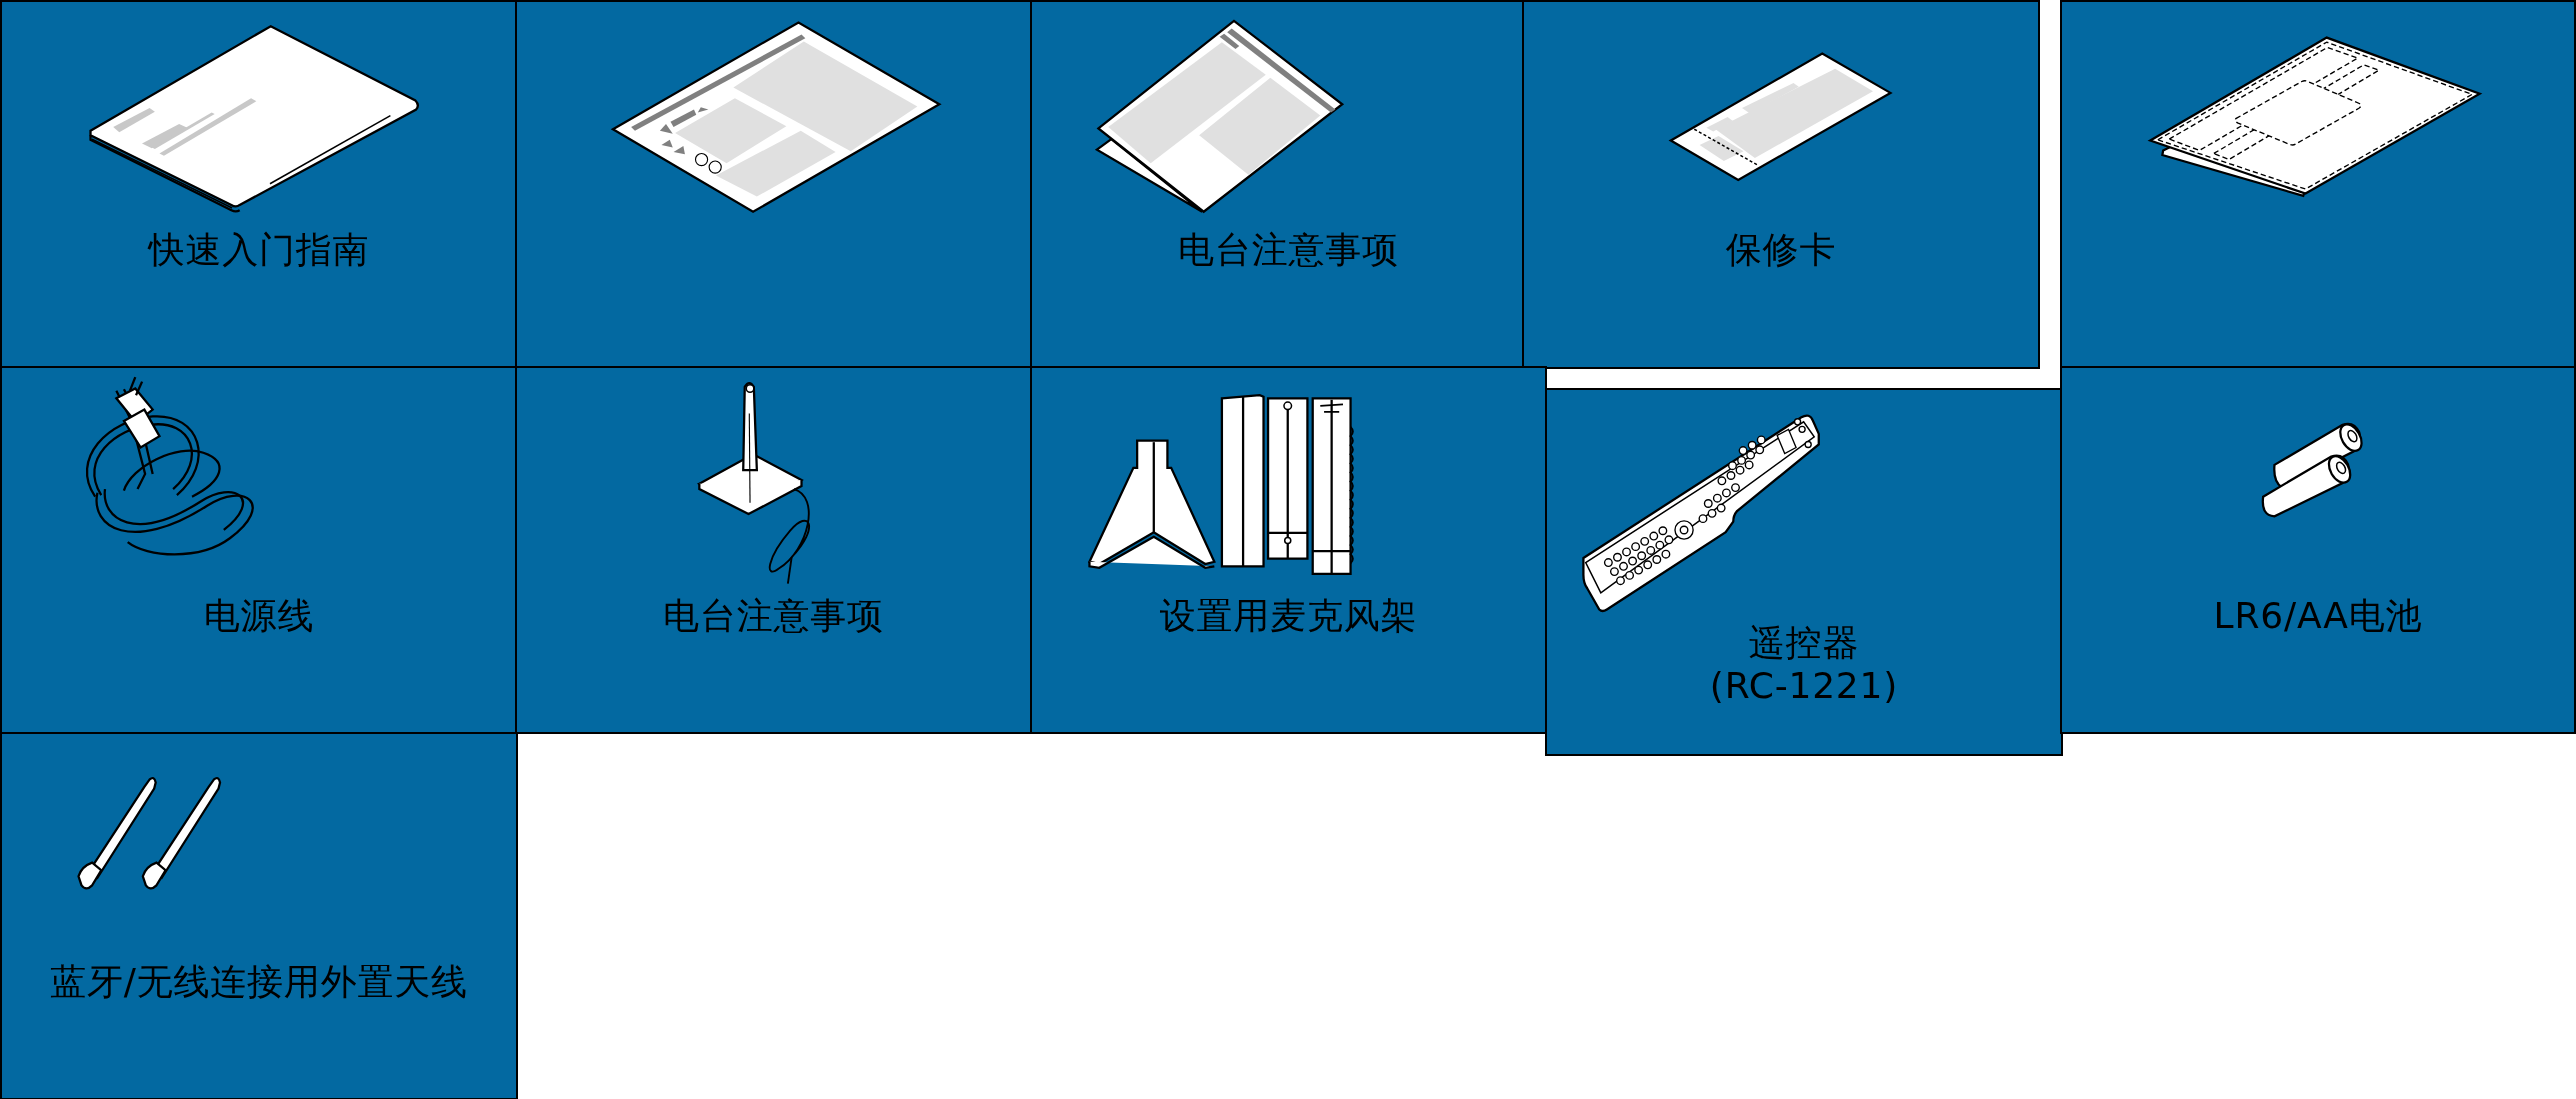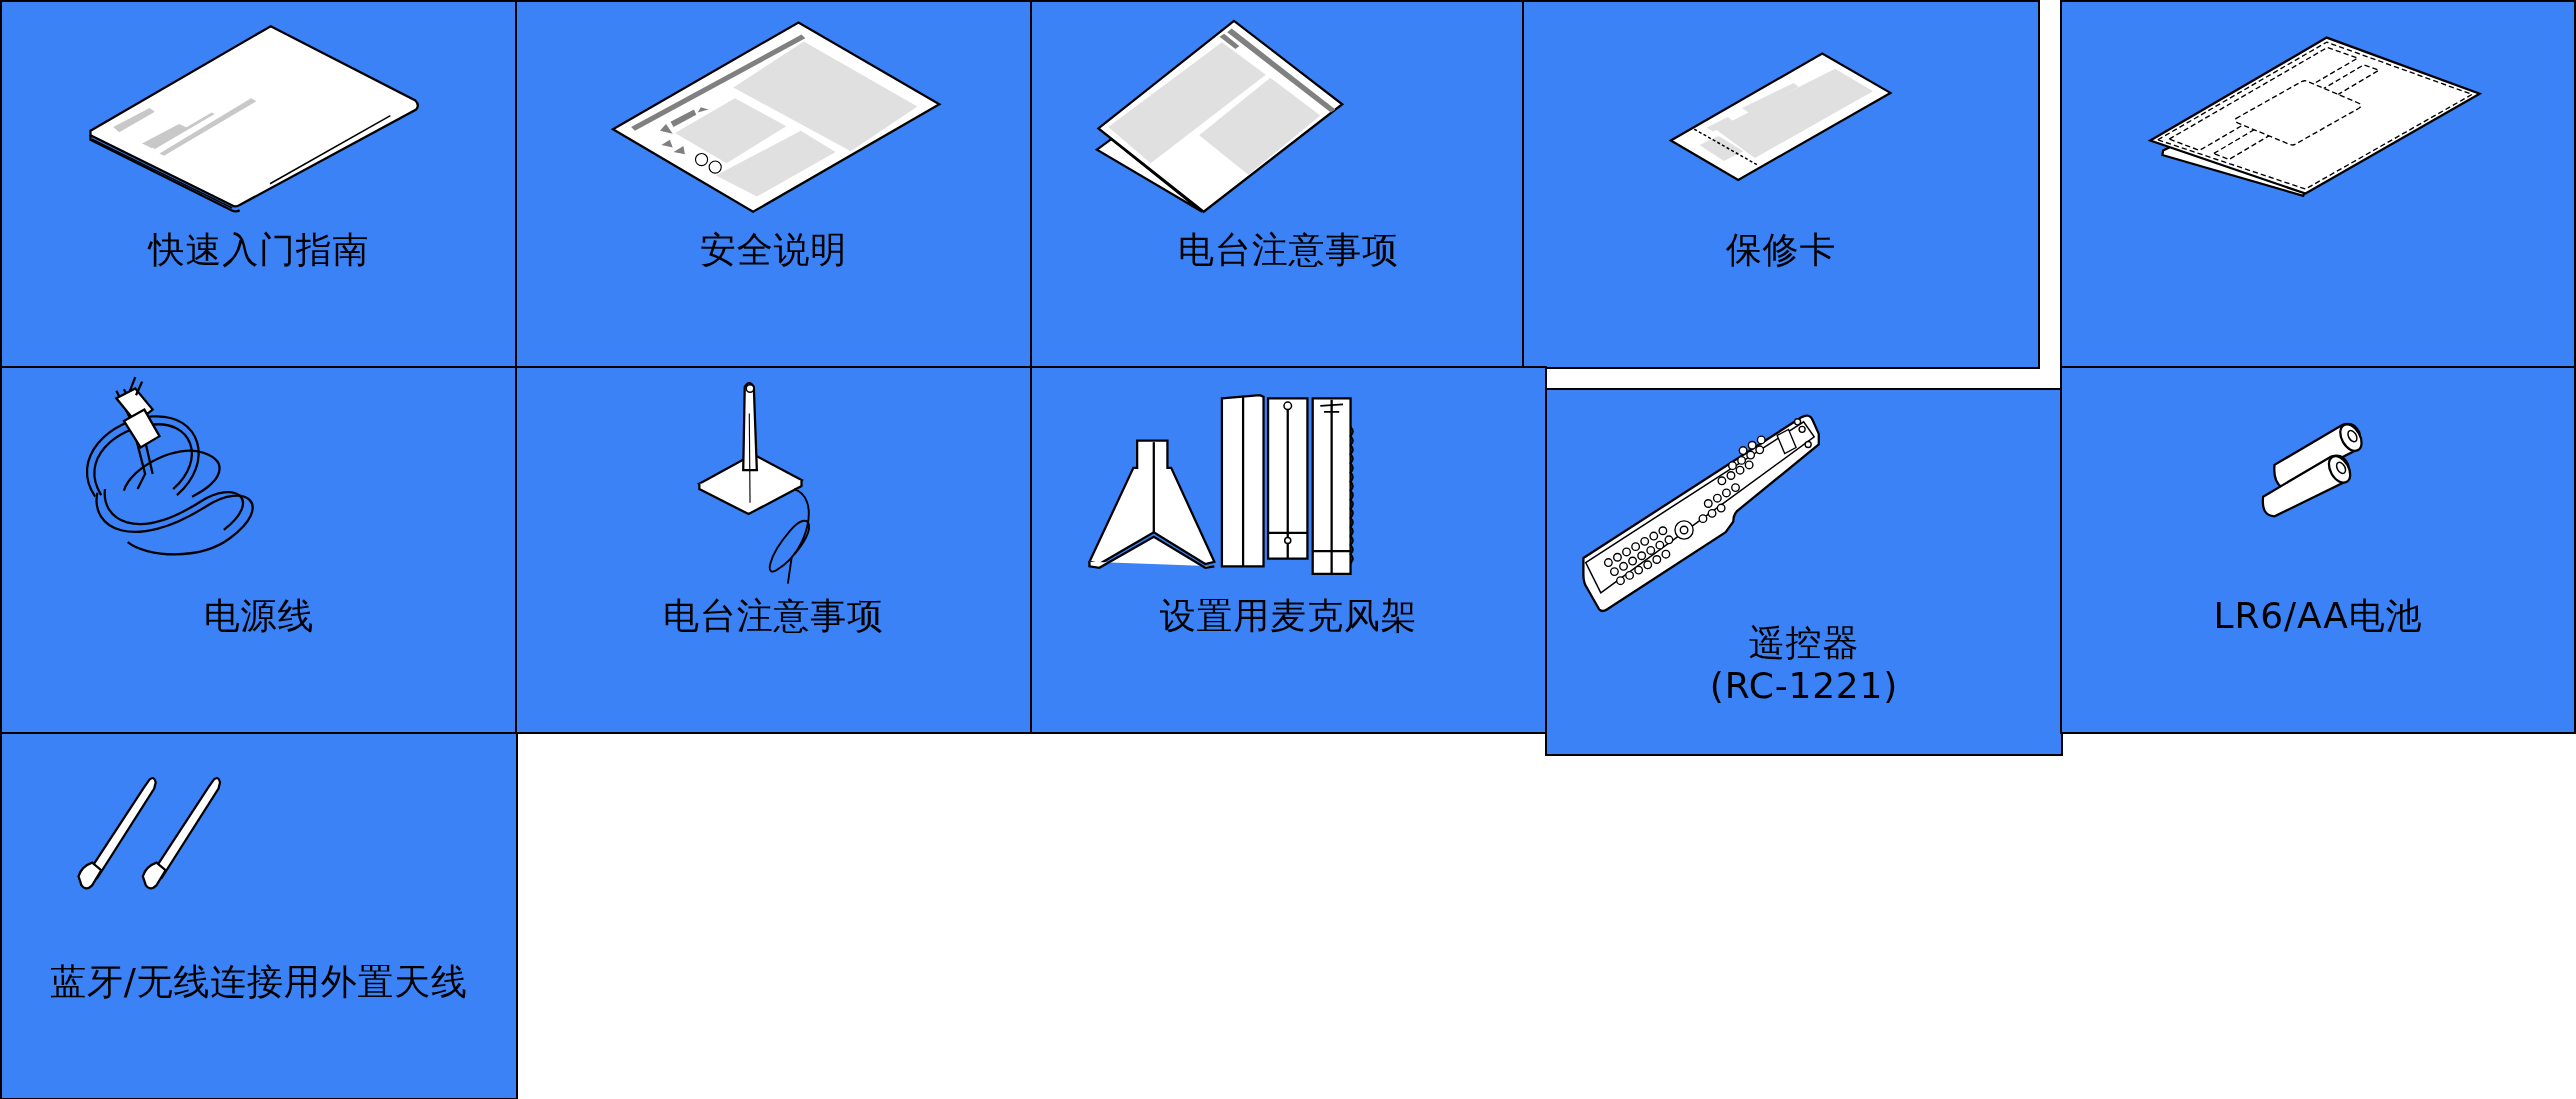--- a/index.html
+++ b/index.html
@@ -1,19 +1,19 @@
 <!DOCTYPE html>
 <html style="font-size:12.2px"><head>
 <meta charset="utf-8">
 <style>
   html, body { margin: 0; padding: 0; background: #ffffff; }
   body { width: 2576px; height: 1100px; position: relative; overflow: hidden;
          font-family: "DejaVu Sans", "Liberation Sans", sans-serif; color: #000; }
   .grid { position: absolute; left: 0; top: 0; width: 2576px; height: 1100px; }
-  .cell { position: absolute; box-sizing: border-box; border: 2.3px solid #000; background: #3b82f6; text-decoration: underline; }
+  .cell { position: absolute; box-sizing: border-box; border: 2.3px solid #000; background: #0369a1; text-decoration: underline; }
   .cell .art { position: absolute; left: 0; top: 0; width: 100%; height: 100%; }
   .cell .label { position: absolute; left: 0; right: 0; top: 226px; text-align: center;
                  font-size: 36px; line-height: 43px; letter-spacing: 0.8px; white-space: nowrap; }
   .cell .label .sub { display: block; font-size: 36px; line-height: 43px; }
   svg { overflow: visible; }
 </style>
 </head>
 <body>
 
 <div class="grid">
@@ -40,21 +40,20 @@
       <polygon points="208,173 287,127 355,164 276,213" fill="#e0e0e0"></polygon>
       <polygon points="262,229 374,170 420,198 316,257" fill="#e0e0e0"></polygon>
       <polygon points="202,158 233,142 236,149 206,165" fill="#808080"></polygon>
       <polygon points="196,161 205,174 188,170" fill="#808080"></polygon>
       <polygon points="238,146 252,142 242,139" fill="#808080"></polygon>
       <polygon points="190,189 201,182 205,192" fill="#808080"></polygon>
       <polygon points="206,198 219,190 221,201" fill="#808080"></polygon>
       <circle cx="243" cy="208" r="8" fill="#fff" stroke="#000" stroke-width="1.5"></circle>
       <circle cx="261" cy="218" r="8" fill="#fff" stroke="#000" stroke-width="1.5"></circle>
     </svg>
-    <div class="label">安全说明</div>
   </div>
 
   <div class="cell" style="left:1030px;top:0px;width:517px;height:369px;">
     <svg class="art" viewBox="0 0 676 482">
       <polygon points="85,195 104,181 224,277" fill="#fff" stroke="#000" stroke-width="3"></polygon>
       <polygon points="87,167 266,25 409,135 226,277" fill="#fff" stroke="#000" stroke-width="3"></polygon>
       <polygon points="100,165 250,53 308,96 156,213" fill="#e0e0e0"></polygon>
       <polygon points="220,176 314,100 380,150 285,228" fill="#e0e0e0"></polygon>
       <polygon points="257,40 263,35 400,142 394,146" fill="#808080"></polygon>
       <polygon points="247,46 253,42 273,58 268,62" fill="#808080"></polygon>

